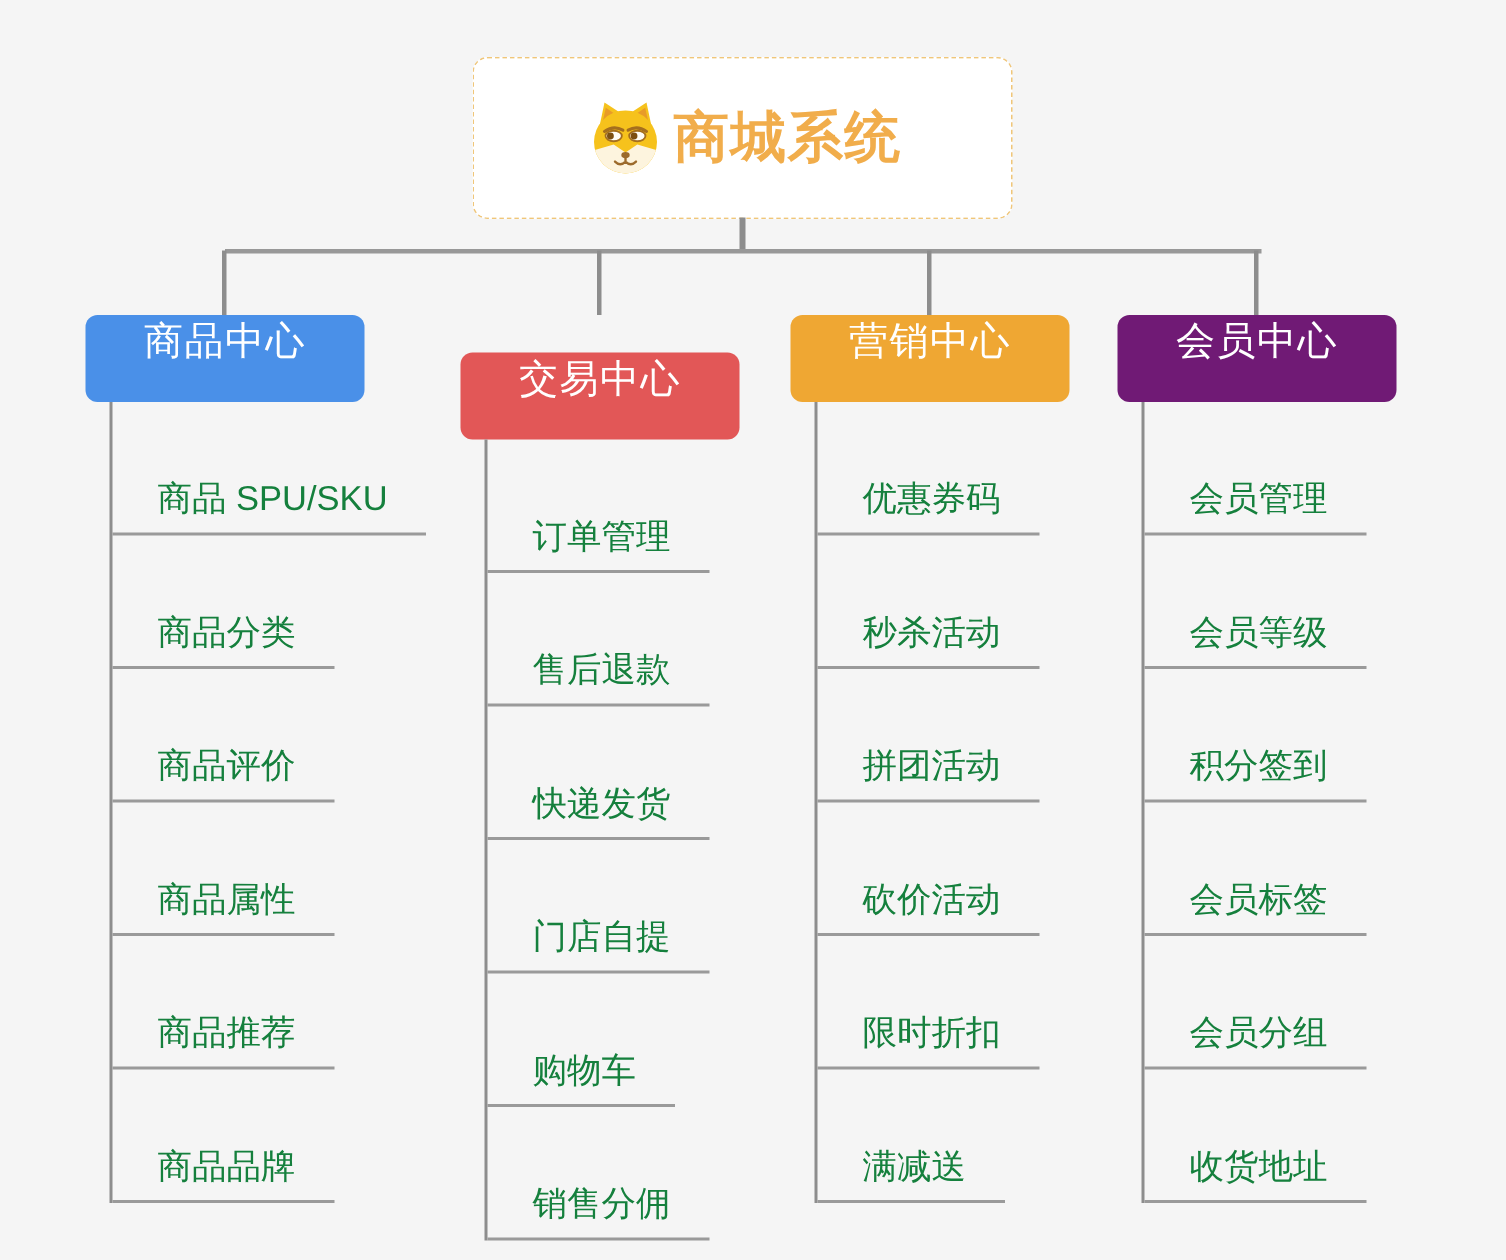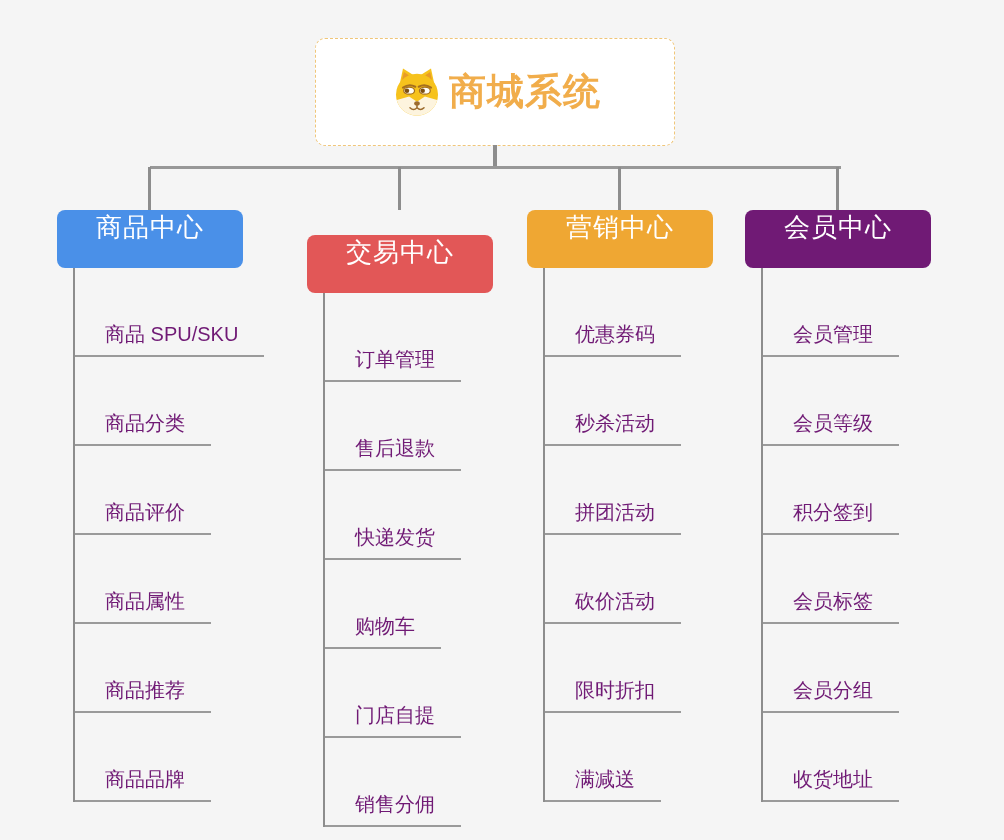--- a/index.html
+++ b/index.html
@@ -18,21 +18,21 @@
   .h-line{left:150px;top:166px;width:691px;height:3px;background:#989898;}
 
   
   .branch{position:absolute;top:210px;width:186px;}
   .branch .stub{left:91px;top:-43px;width:3px;height:43px;}
   .branch-box{width:186px;height:58px;border-radius:8px;display:flex;justify-content:center;
     color:#ffffff;font-size:26px;font-weight:500;letter-spacing:1px;cursor:pointer;}
   .item-list{margin-left:16px;border-left:2px solid #8d8d8d;}
   .leaf-item{height:89px;box-sizing:border-box;display:flex;align-items:flex-end;
     width:fit-content;padding:0 26px 7px 30px;border-bottom:2px solid #9a9a9a;
-    font-size:20px;color:#701a75;white-space:nowrap;cursor:pointer;}
+    font-size:23px;color:#15803d;white-space:nowrap;cursor:pointer;}
 </style>
 </head>
 <body>
 
 <div class="canvas">
 
   <div class="root-node">
     <span style="display:flex;">
       <svg width="56" height="56" viewBox="0 0 64 64" aria-hidden="true">
         <defs>
@@ -80,22 +80,22 @@
 
     <div class="branch" style="left: 307px;">
       <div class="connector stub"></div>
       <div class="branch-box" style="background: rgb(226, 87, 87); margin-top: 25px;">
         <span>交易中心</span>
       </div>
       <div class="item-list">
           <div class="leaf-item">订单管理</div>
           <div class="leaf-item">售后退款</div>
           <div class="leaf-item">快递发货</div>
+          <div class="leaf-item">门店自提</div>
           <div class="leaf-item">购物车</div>
-          <div class="leaf-item">门店自提</div>
           <div class="leaf-item">销售分佣</div>
         </div>
     </div>
 
     <div class="branch" style="left: 527px;">
       <div class="connector stub"></div>
       <div class="branch-box" style="background: rgb(239, 167, 51);">
         <span>营销中心</span>
       </div>
       <div class="item-list">

